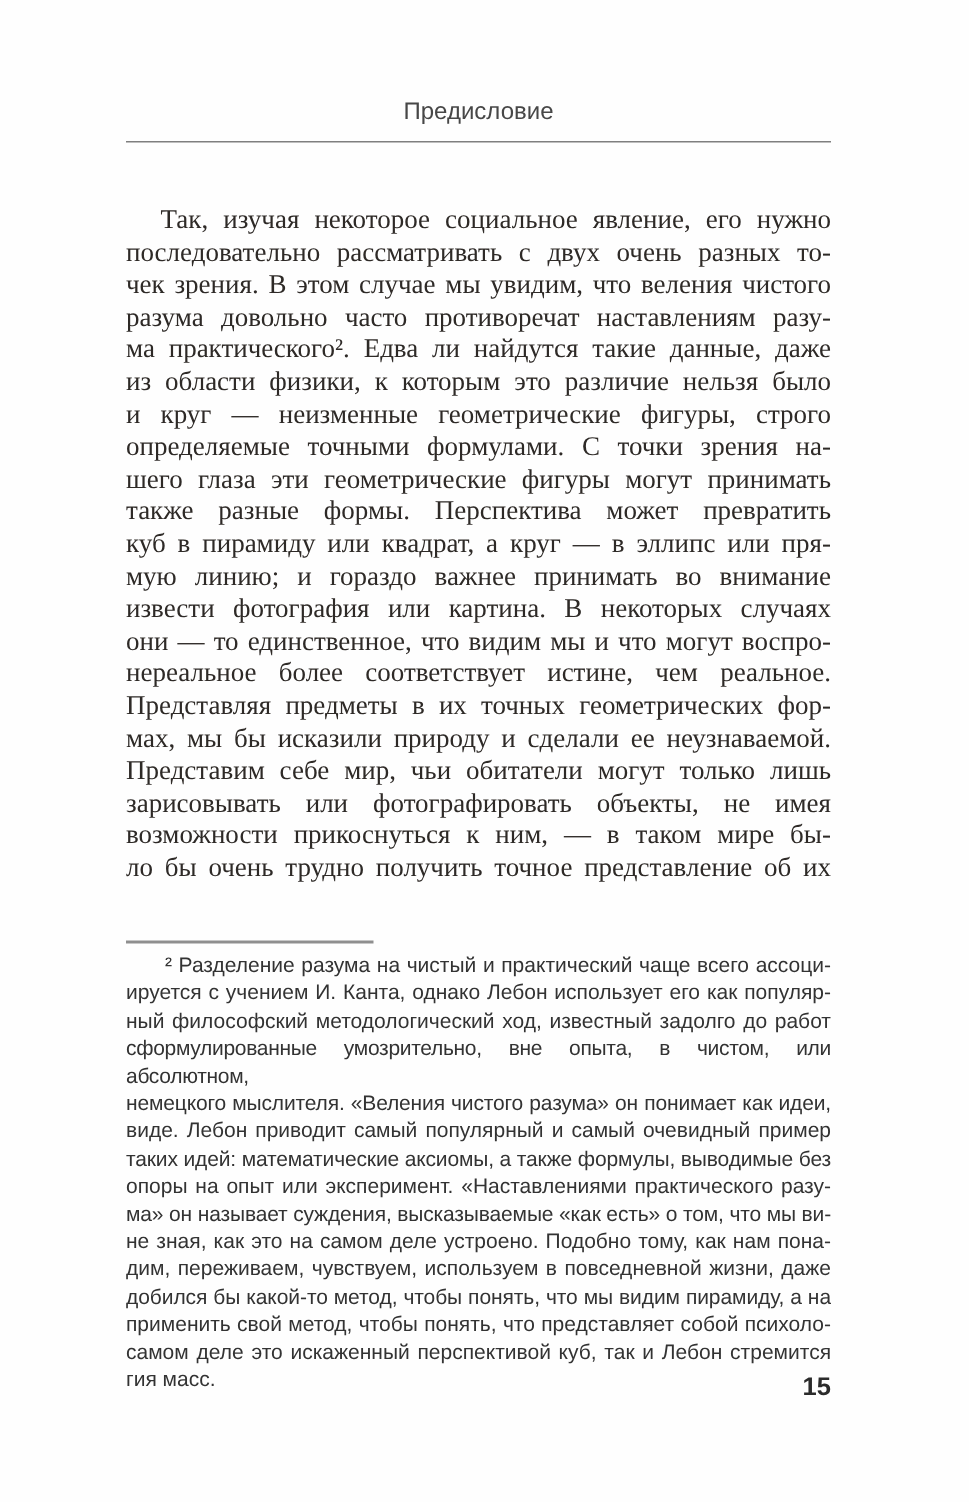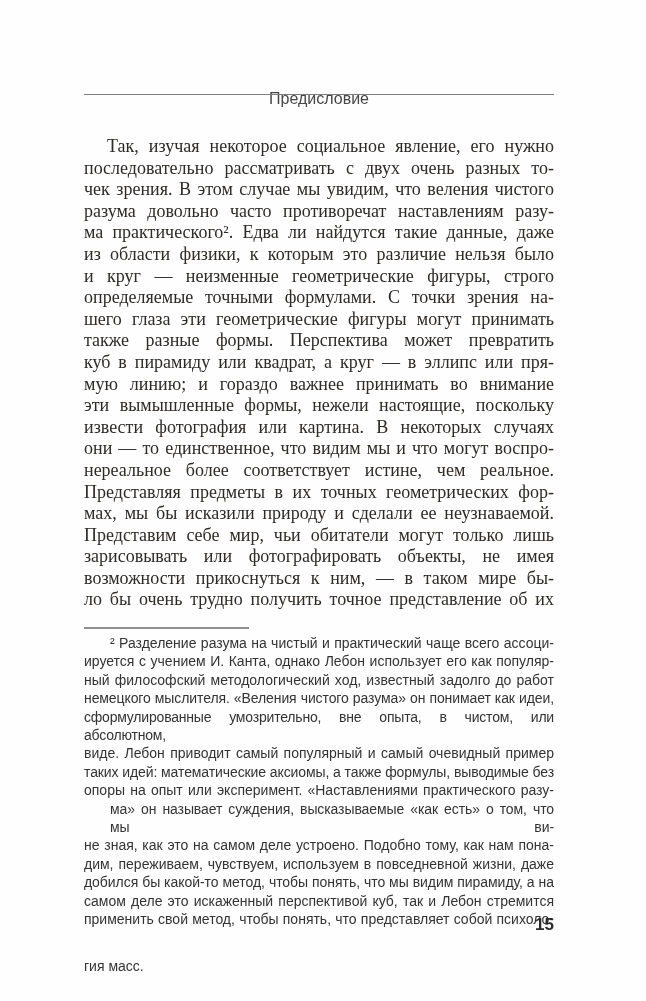--- a/index.html
+++ b/index.html
@@ -20,21 +20,20 @@
     overflow:hidden;
     font-kerning:normal;
   }
   .rh-title{
     position:absolute;
     left:84px;top:66px;width:470px;
     text-align:center;
     font-family:"Liberation Sans",sans-serif;
     font-size:16px;
     color:var(--header-text);
-    margin-top:24px;
   }
   .rh-rule{
     position:absolute;
     left:84px;top:94px;width:470px;height:1px;
     background:var(--header-rule);
   }
   .body{
     position:absolute;
     left:84px;top:111px;width:470px;
     font-family:"Liberation Serif",serif;
@@ -56,21 +55,21 @@
   }
   .footnote{
     position:absolute;
     left:84px;top:634px;width:470px;
     font-family:"Liberation Sans",sans-serif;
     font-size:14px;
     line-height:18.4px;
     color:var(--footnote-text);
   }
   .fn-line:first-child{text-indent:26px;}
-  .fn-line:last-child{text-align-last:left;margin-top:28px;}
+  .fn-line:last-child{text-align-last:left;}
   .page-number{
     position:absolute;
     right:92px;top:915px;
     font-family:"Liberation Sans",sans-serif;
     font-size:17px;
     font-weight:bold;
     color:var(--page-number);
   }
 </style>
 </head>
@@ -86,46 +85,45 @@
       <div class="tline body-line" style="">чек зрения. В этом случае мы увидим, что веления чистого</div>
       <div class="tline body-line" style="">разума довольно часто противоречат наставлениям разу-</div>
       <div class="tline body-line" style="">ма практического². Едва ли найдутся такие данные, даже</div>
       <div class="tline body-line" style="">из области физики, к которым это различие нельзя было</div>
       <div class="tline body-line" style="">и круг — неизменные геометрические фигуры, строго</div>
       <div class="tline body-line" style="">определяемые точными формулами. С точки зрения на-</div>
       <div class="tline body-line" style="">шего глаза эти геометрические фигуры могут принимать</div>
       <div class="tline body-line" style="">также разные формы. Перспектива может превратить</div>
       <div class="tline body-line" style="">куб в пирамиду или квадрат, а круг — в эллипс или пря-</div>
       <div class="tline body-line" style="">мую линию; и гораздо важнее принимать во внимание</div>
-      <div class="tline body-line" style="">эти вымышленные формы, нежели настоящие, поскольку</div>
       <div class="tline body-line" style="">извести фотография или картина. В некоторых случаях</div>
       <div class="tline body-line" style="">они — то единственное, что видим мы и что могут воспро-</div>
       <div class="tline body-line" style="">нереальное более соответствует истине, чем реальное.</div>
       <div class="tline body-line" style="">Представляя предметы в их точных геометрических фор-</div>
       <div class="tline body-line" style="">мах, мы бы исказили природу и сделали ее неузнаваемой.</div>
       <div class="tline body-line" style="">Представим себе мир, чьи обитатели могут только лишь</div>
       <div class="tline body-line" style="">зарисовывать или фотографировать объекты, не имея</div>
       <div class="tline body-line" style="">возможности прикоснуться к ним, — в таком мире бы-</div>
       <div class="tline body-line" style="">ло бы очень трудно получить точное представление об их</div>
     </main>
 
   <div class="fn-rule"></div>
 
   <section class="footnote">
       <div class="tline fn-line" style="">² Разделение разума на чистый и практический чаще всего ассоци-</div>
       <div class="tline fn-line" style="">ируется с учением И. Канта, однако Лебон использует его как популяр-</div>
       <div class="tline fn-line" style="">ный философский методологический ход, известный задолго до работ</div>
+      <div class="tline fn-line" style="letter-spacing: -0.2px;">сформулированные умозрительно, вне опыта, в чистом, или абсолютном,</div>
       <div class="tline fn-line" style="letter-spacing: -0.1px;">немецкого мыслителя. «Веления чистого разума» он понимает как идеи,</div>
-      <div class="tline fn-line" style="letter-spacing: -0.2px;">сформулированные умозрительно, вне опыта, в чистом, или абсолютном,</div>
       <div class="tline fn-line" style="">виде. Лебон приводит самый популярный и самый очевидный пример</div>
       <div class="tline fn-line" style="letter-spacing: -0.1px;">таких идей: математические аксиомы, а также формулы, выводимые без</div>
       <div class="tline fn-line" style="">опоры на опыт или эксперимент. «Наставлениями практического разу-</div>
-      <div class="tline fn-line" style="letter-spacing: -0.1px; margin-left: 26px;">ма» он называет суждения, высказываемые «как есть» о том, что мы ви-</div>
+      <div class="tline fn-line" style="letter-spacing: -0.1px;">ма» он называет суждения, высказываемые «как есть» о том, что мы ви-</div>
       <div class="tline fn-line" style="">не зная, как это на самом деле устроено. Подобно тому, как нам пона-</div>
       <div class="tline fn-line" style="">дим, переживаем, чувствуем, используем в повседневной жизни, даже</div>
       <div class="tline fn-line" style="letter-spacing: -0.05px;">добился бы какой-то метод, чтобы понять, что мы видим пирамиду, а на</div>
+      <div class="tline fn-line" style="">применить свой метод, чтобы понять, что представляет собой психоло-</div>
       <div class="tline fn-line" style="">самом деле это искаженный перспективой куб, так и Лебон стремится</div>
-      <div class="tline fn-line" style="">применить свой метод, чтобы понять, что представляет собой психоло-</div>
       <div class="tline fn-line" style="">гия масс.</div>
     </section>
 
   <div class="page-number">15</div>
 </div>
 
 </body></html>

